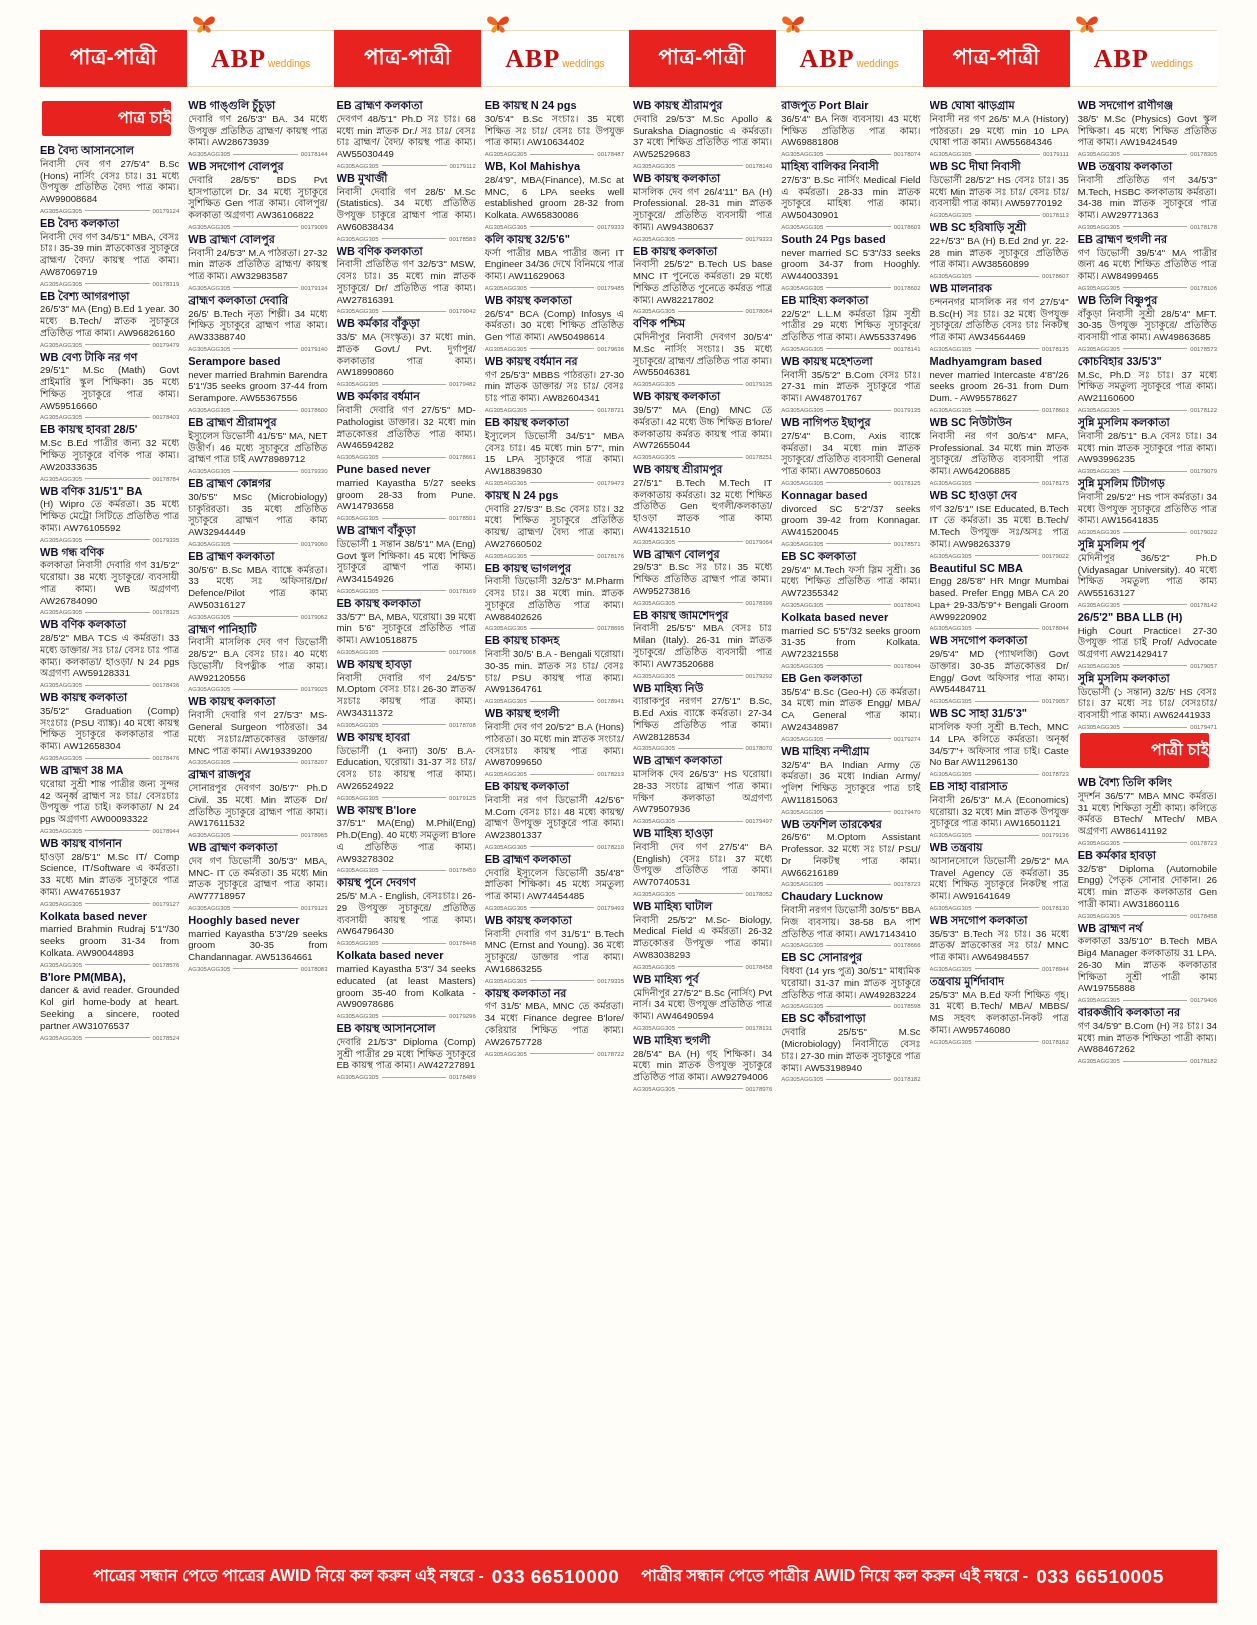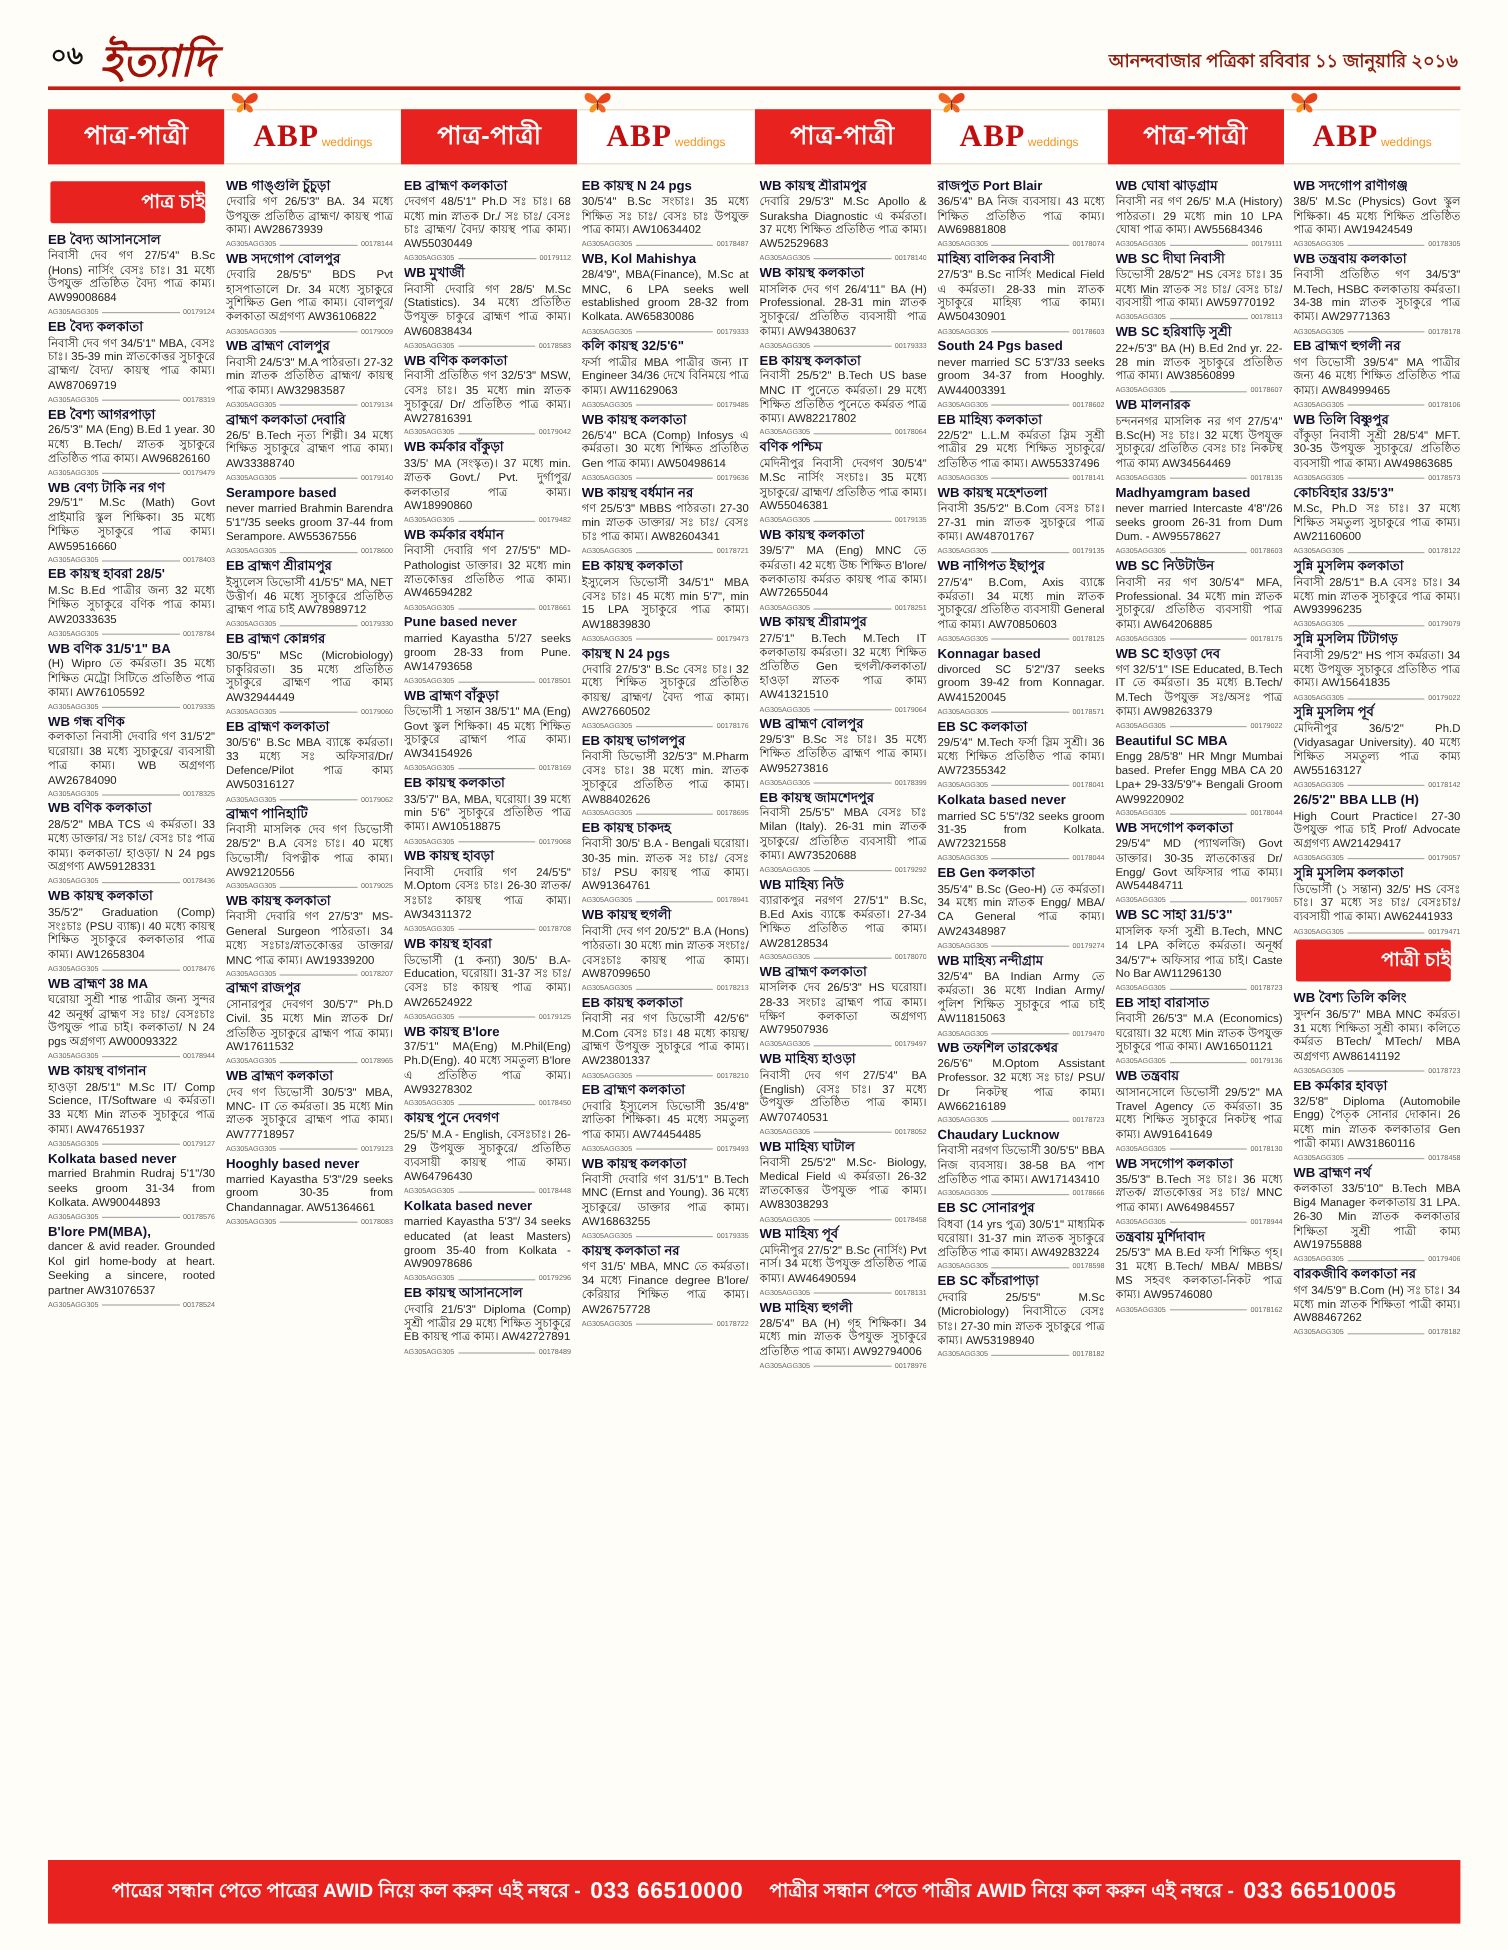--- a/index.html
+++ b/index.html
@@ -21,21 +21,21 @@
   .topbar-left { display:flex; align-items:flex-end; gap:14px; }
   .pageno { font-size:21px; font-weight:bold; color:#111; padding-bottom:2px; }
   .section-title {
     font-family:"Liberation Serif","DejaVu Serif",serif;
     font-style:italic; font-weight:bold; font-size:36px;
     color:#a01207; line-height:.85;
   }
   .edition { font-size:15px; font-weight:bold; color:#8d1d0f; padding-bottom:3px; }
 
   
-  .masthead { display:flex; margin-top:16px; height:46px; }
+  .masthead { display:flex; margin-top:0; height:57px; }
   .mh-red {
     flex:1; background:#e8231f; color:#fff; font-weight:bold; font-size:21px;
     display:flex; align-items:center; justify-content:center; letter-spacing:.5px;
   }
   .mh-abp {
     flex:1; background:#fff; border-top:1px solid #e9d9bd; border-bottom:1px solid #e9d9bd;
     display:flex; align-items:center; justify-content:center; position:relative;
   }
   .abp-main {
     font-family:"Liberation Serif","DejaVu Serif",serif; font-weight:bold;
@@ -67,27 +67,20 @@
     padding:0 14px; white-space:nowrap;
   }
   .footbar .phone { font-size:19px; letter-spacing:.5px; }
   .foot-seg { display:flex; align-items:center; gap:8px; }
 </style>
 </head>
 <body>
 
 <div class="page">
 
-  <header class="topbar">
-    <div class="topbar-left">
-      <span class="pageno">০৬</span>
-      <span class="section-title">ইত্যাদি</span>
-    </div>
-    <div class="edition">আনন্দবাজার পত্রিকা রবিবার ১১ জানুয়ারি ২০১৬</div>
-  </header>
 
   <div class="masthead" id="masthead">
       <div class="mh-red">পাত্র-পাত্রী</div>
       <div class="mh-abp">
         <span class="butterfly"><svg width="26" height="22" viewBox="0 0 24 20">
             <path d="M12 8 C9 2, 2 0, 2 5 C2 9, 8 11, 11 10 Z" fill="#f26522"></path>
             <path d="M12 8 C15 2, 22 0, 22 5 C22 9, 16 11, 13 10 Z" fill="#e8421c"></path>
             <path d="M11 10 C7 11, 4 16, 7 17 C10 18, 12 13, 12 11 Z" fill="#f7941d"></path>
             <path d="M13 10 C17 11, 20 16, 17 17 C14 18, 12 13, 12 11 Z" fill="#f26522"></path>
             <line x1="12" y1="8" x2="12" y2="15" stroke="#7a2a12" stroke-width="1.2"></line>

